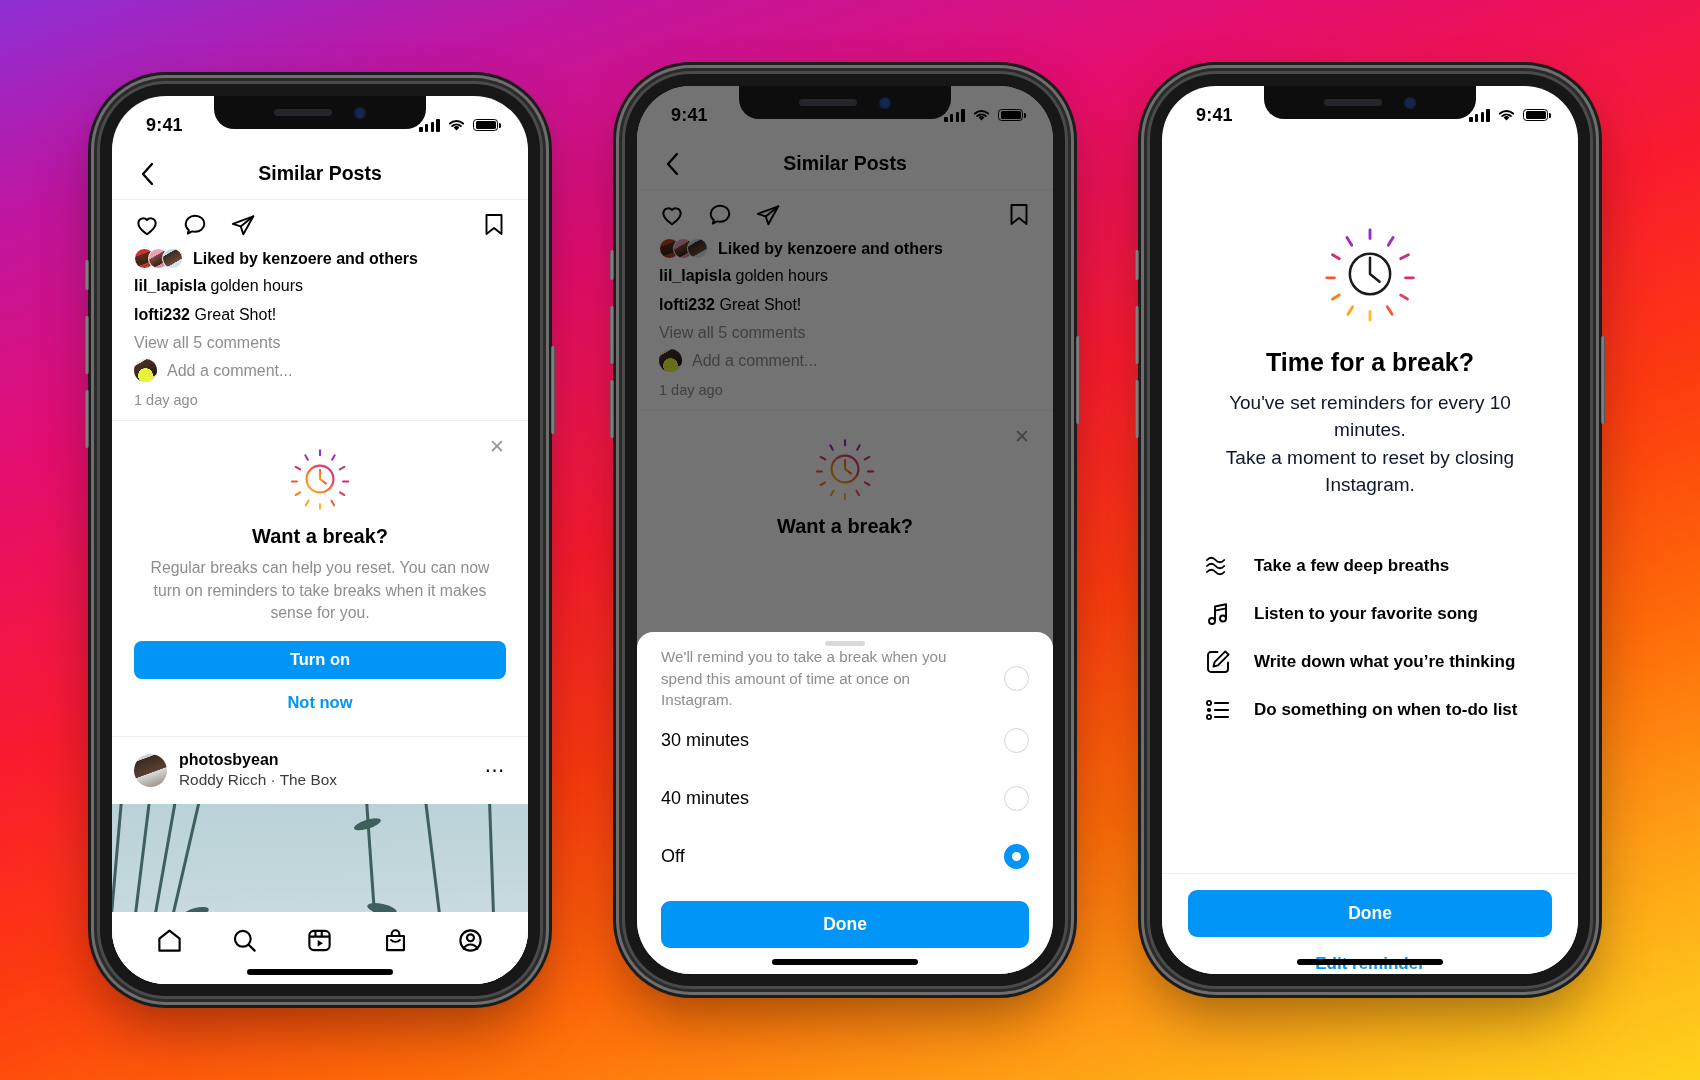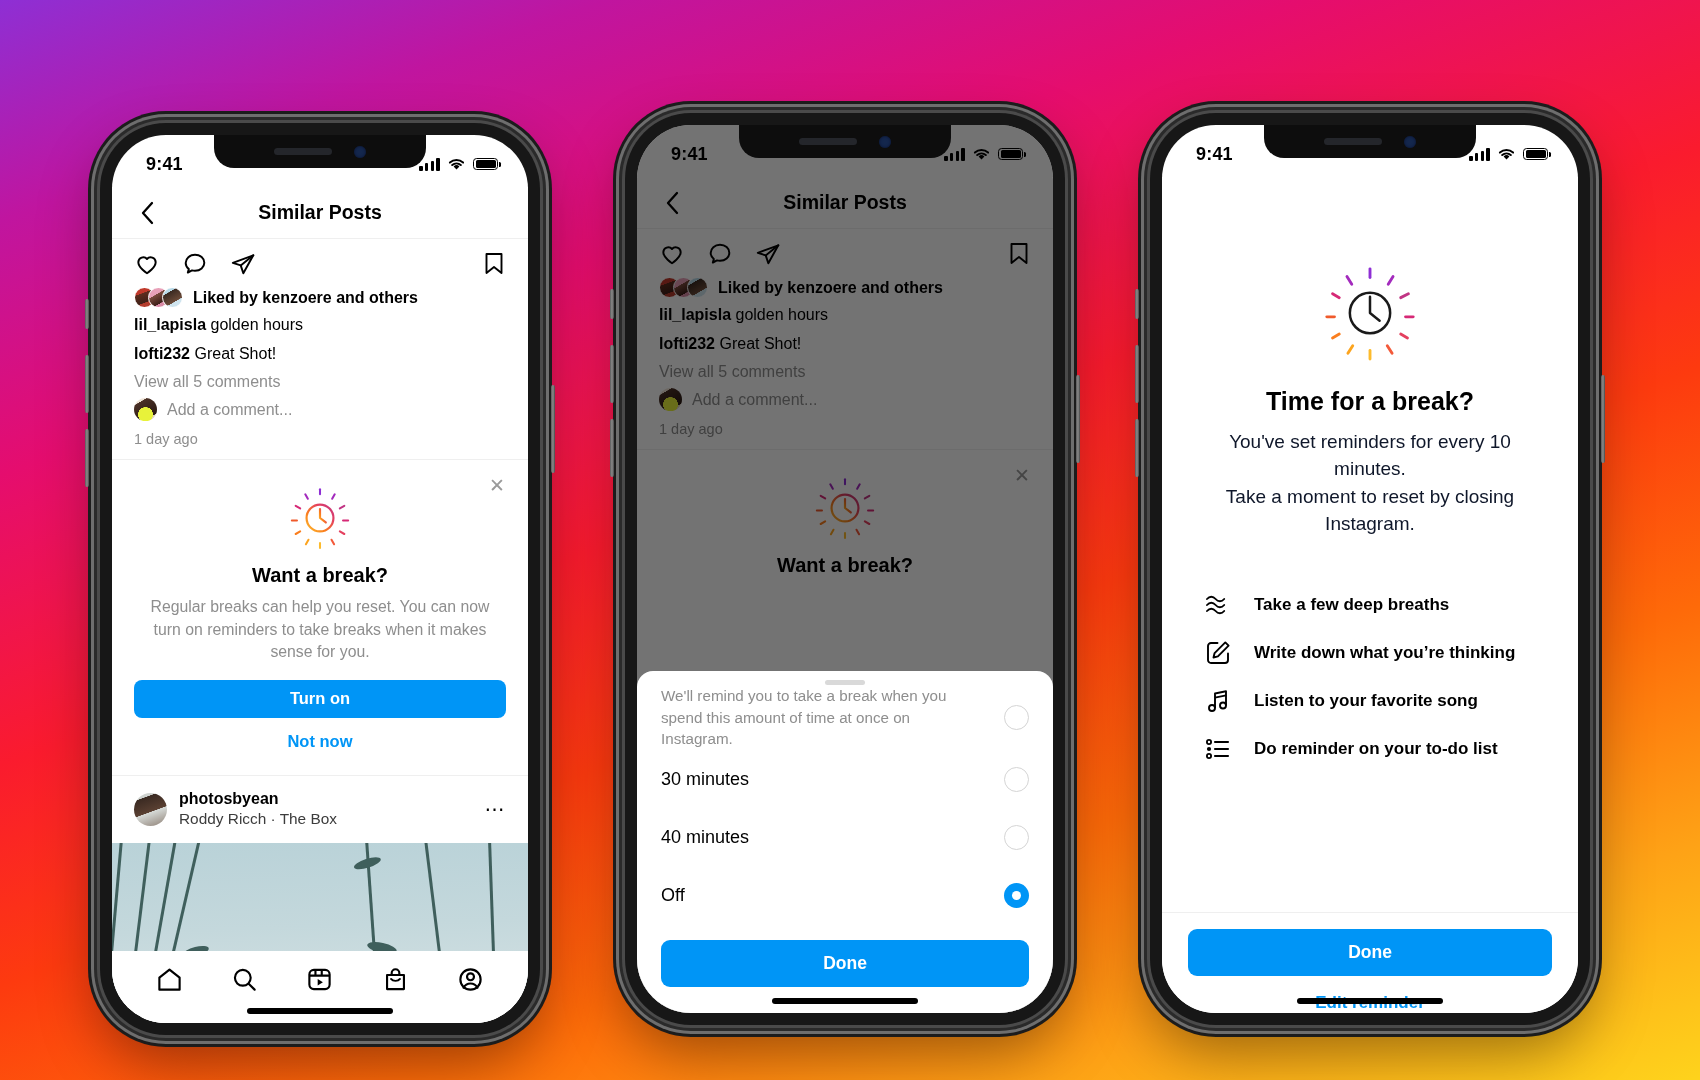--- a/index.html
+++ b/index.html
@@ -10,21 +10,21 @@
         #8e2fd4 0%,
         #c0159f 13%,
         #e50d6e 28%,
         #fa1b2e 45%,
         #fd3a0f 58%,
         #fe6a09 72%,
         #fea216 86%,
         #fed31c 100%);
     position: relative;
   }
-  .stage { position:absolute; inset:0;margin-top:39px; }
+  .stage { position:absolute; inset:0; }
 
   
   .phone {
     position:absolute;
     width:440px; height:912px;
     border-radius:66px;
     background:#171717;
     box-shadow:
       0 0 0 3px #4a4a4a,
       0 0 0 6px #2a2a2a,
@@ -563,44 +563,44 @@
             <div class="p3-item">
               <svg width="28" height="28" viewBox="0 0 28 28">
                 <path d="M3 8c2.6-3 6-3 8.6 0s6 3 8.6 0" stroke="#000" stroke-width="1.9" fill="none" stroke-linecap="round"></path>
                 <path d="M3 14c2.6-3 6-3 8.6 0s6 3 8.6 0" stroke="#000" stroke-width="1.9" fill="none" stroke-linecap="round"></path>
                 <path d="M3 20c2.6-3 6-3 8.6 0s6 3 8.6 0" stroke="#000" stroke-width="1.9" fill="none" stroke-linecap="round"></path>
               </svg>
               <span class="lab">Take a few deep breaths</span>
             </div>
             <div class="p3-item">
               <svg width="28" height="28" viewBox="0 0 28 28">
-                <path d="M24 14.5V21a3 3 0 0 1-3 3H7a3 3 0 0 1-3-3V7a3 3 0 0 1 3-3h6.5" stroke="#000" stroke-width="1.9" fill="none" stroke-linecap="round"></path>
-                <path d="M21.3 3.4 24.6 6.7 13.9 17.4l-4.4 1.1 1.1-4.4z" stroke="#000" stroke-width="1.9" fill="none" stroke-linejoin="round"></path>
-              </svg>
-              <span class="lab">Write down what you’re thinking</span>
-            </div>
-            <div class="p3-item">
-              <svg width="28" height="28" viewBox="0 0 28 28">
                 <path d="M11 21V6.5l11-2.2v14.2" stroke="#000" stroke-width="1.9" fill="none" stroke-linejoin="round"></path>
                 <path d="M11 10.6l11-2.2" stroke="#000" stroke-width="1.9" fill="none"></path>
                 <circle cx="8" cy="21" r="3" stroke="#000" stroke-width="1.9" fill="none"></circle>
                 <circle cx="19" cy="18.5" r="3" stroke="#000" stroke-width="1.9" fill="none"></circle>
               </svg>
               <span class="lab">Listen to your favorite song</span>
+            </div>
+            <div class="p3-item">
+              <svg width="28" height="28" viewBox="0 0 28 28">
+                <path d="M24 14.5V21a3 3 0 0 1-3 3H7a3 3 0 0 1-3-3V7a3 3 0 0 1 3-3h6.5" stroke="#000" stroke-width="1.9" fill="none" stroke-linecap="round"></path>
+                <path d="M21.3 3.4 24.6 6.7 13.9 17.4l-4.4 1.1 1.1-4.4z" stroke="#000" stroke-width="1.9" fill="none" stroke-linejoin="round"></path>
+              </svg>
+              <span class="lab">Write down what you’re thinking</span>
             </div>
             <div class="p3-item">
               <svg width="28" height="28" viewBox="0 0 28 28">
                 <circle cx="5" cy="7" r="2.1" stroke="#000" stroke-width="1.8" fill="none"></circle>
                 <circle cx="5" cy="14" r="2.1" fill="#000"></circle>
                 <circle cx="5" cy="21" r="2.1" stroke="#000" stroke-width="1.8" fill="none"></circle>
                 <line x1="11" y1="7" x2="24" y2="7" stroke="#000" stroke-width="2.1" stroke-linecap="round"></line>
                 <line x1="11" y1="14" x2="24" y2="14" stroke="#000" stroke-width="2.1" stroke-linecap="round"></line>
                 <line x1="11" y1="21" x2="24" y2="21" stroke="#000" stroke-width="2.1" stroke-linecap="round"></line>
               </svg>
-              <span class="lab">Do reminder on your to-do list</span>
+              <span class="lab">Do something on when to-do list</span>
             </div>
           </div>
         </div>
 
         <div class="p3-foot">
           <div class="btn-done">Done</div>
           <div class="edit">Edit reminder</div>
         </div>
       </div>
       <div class="home-ind"></div>

